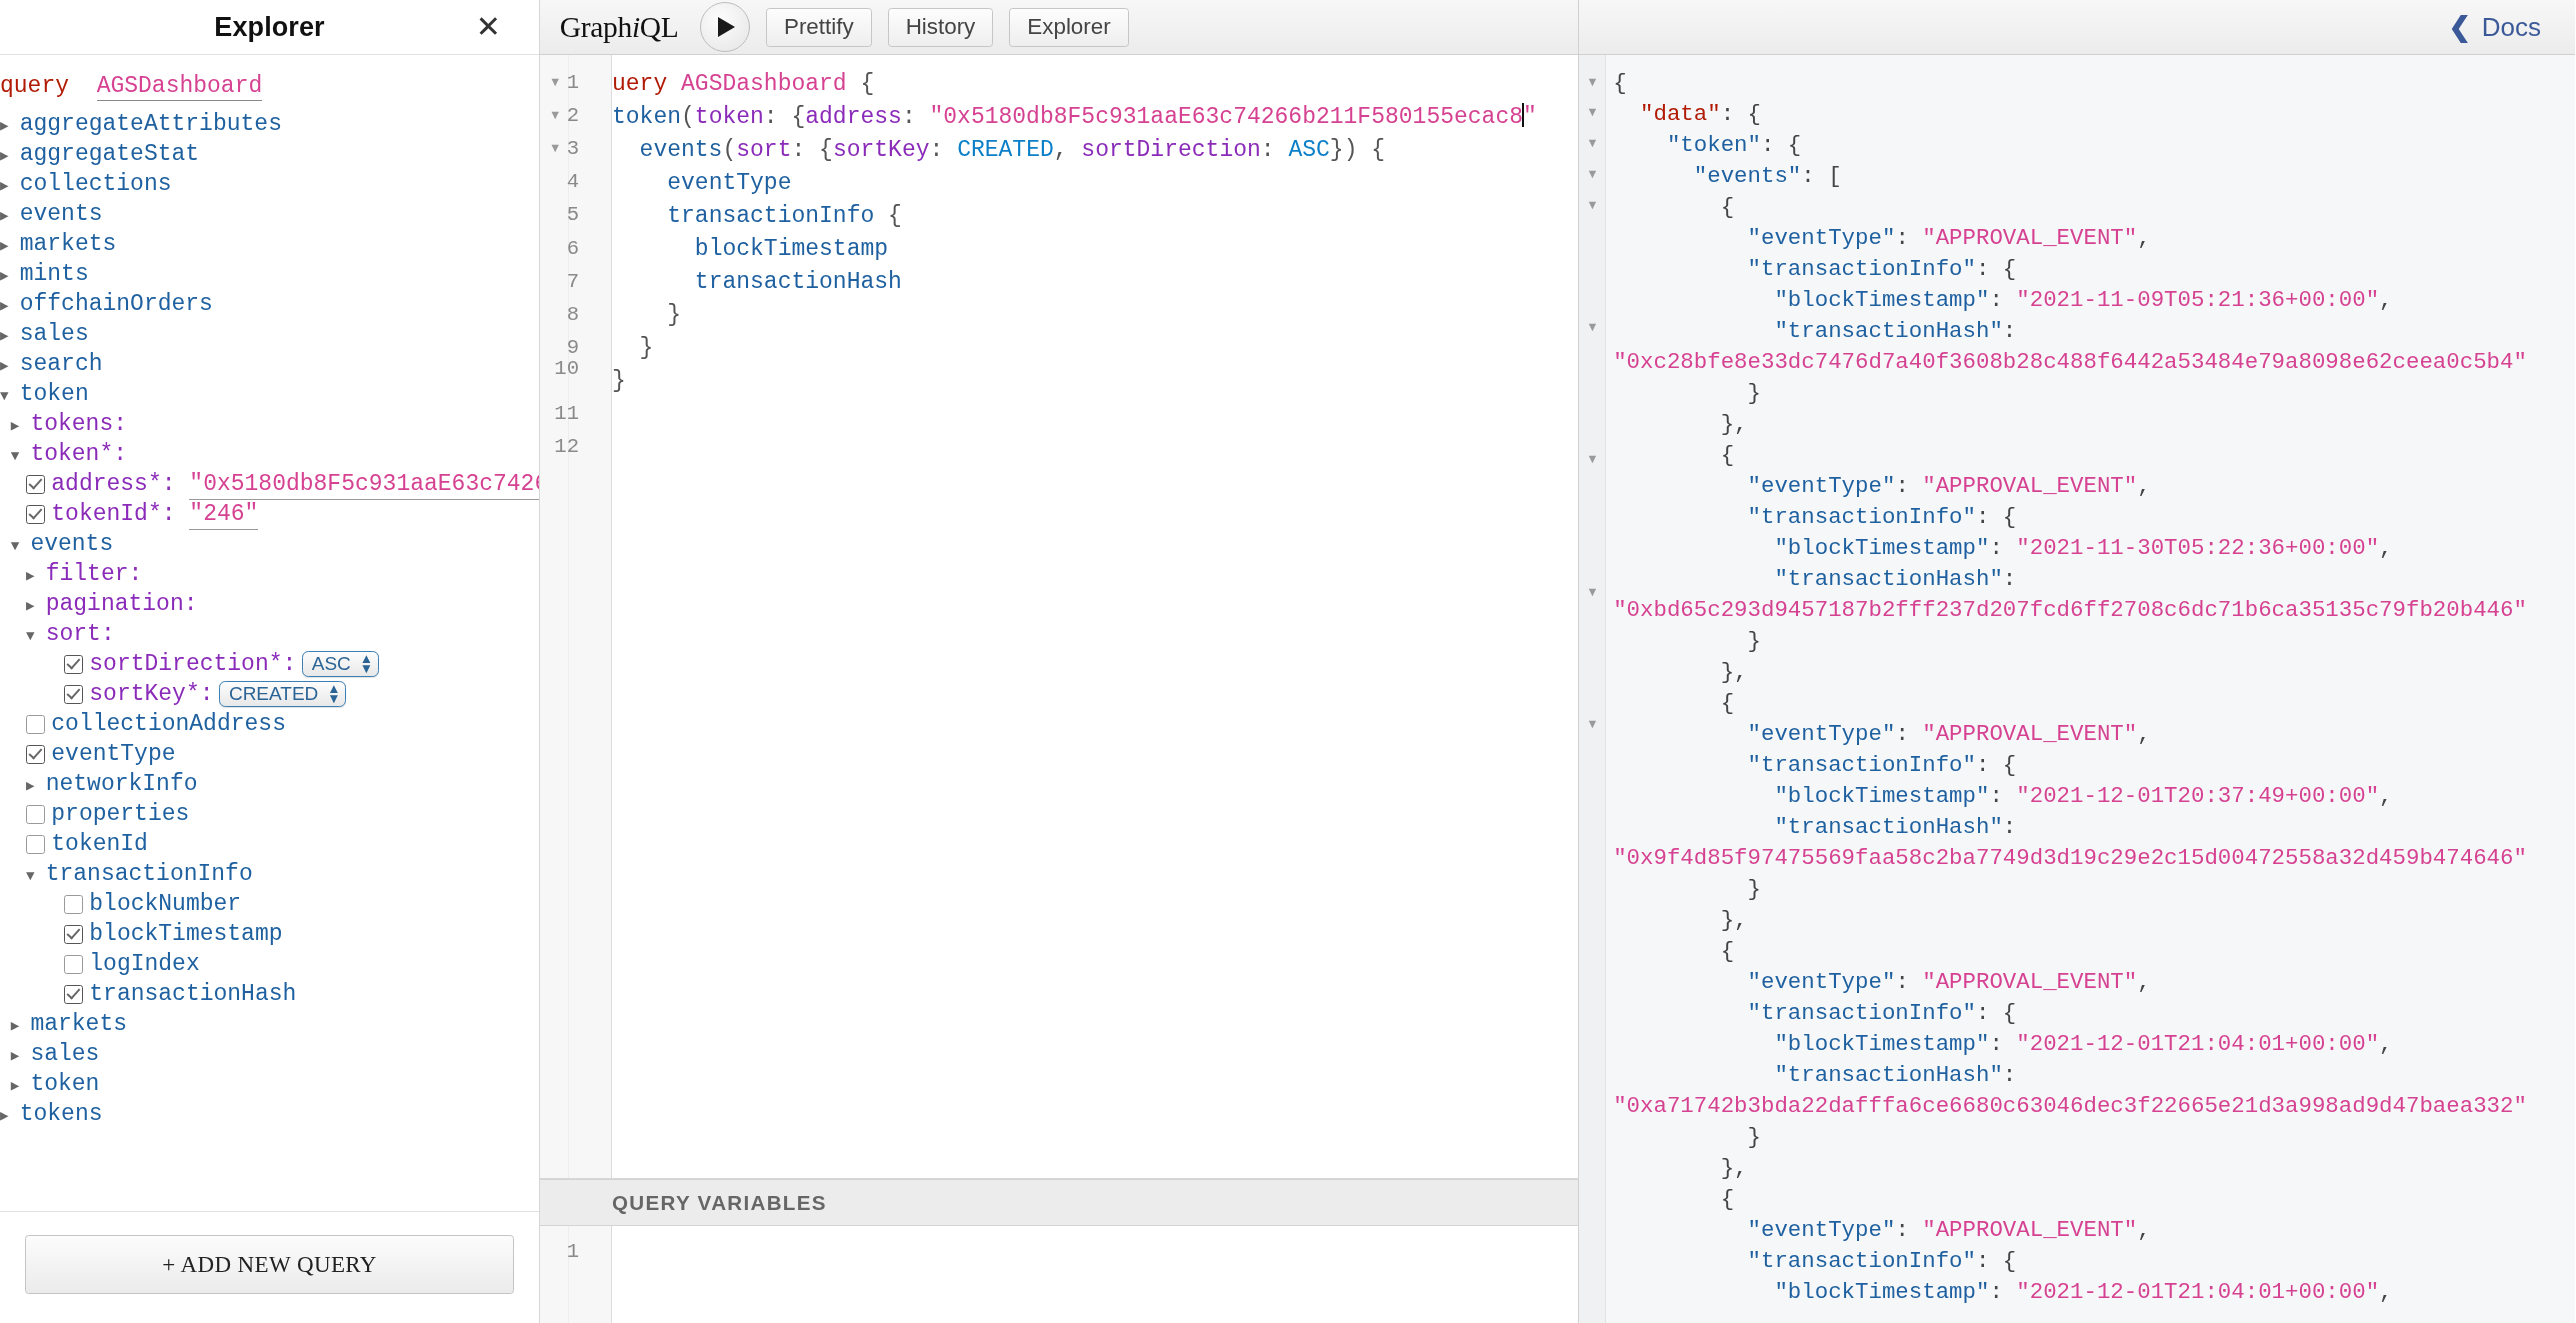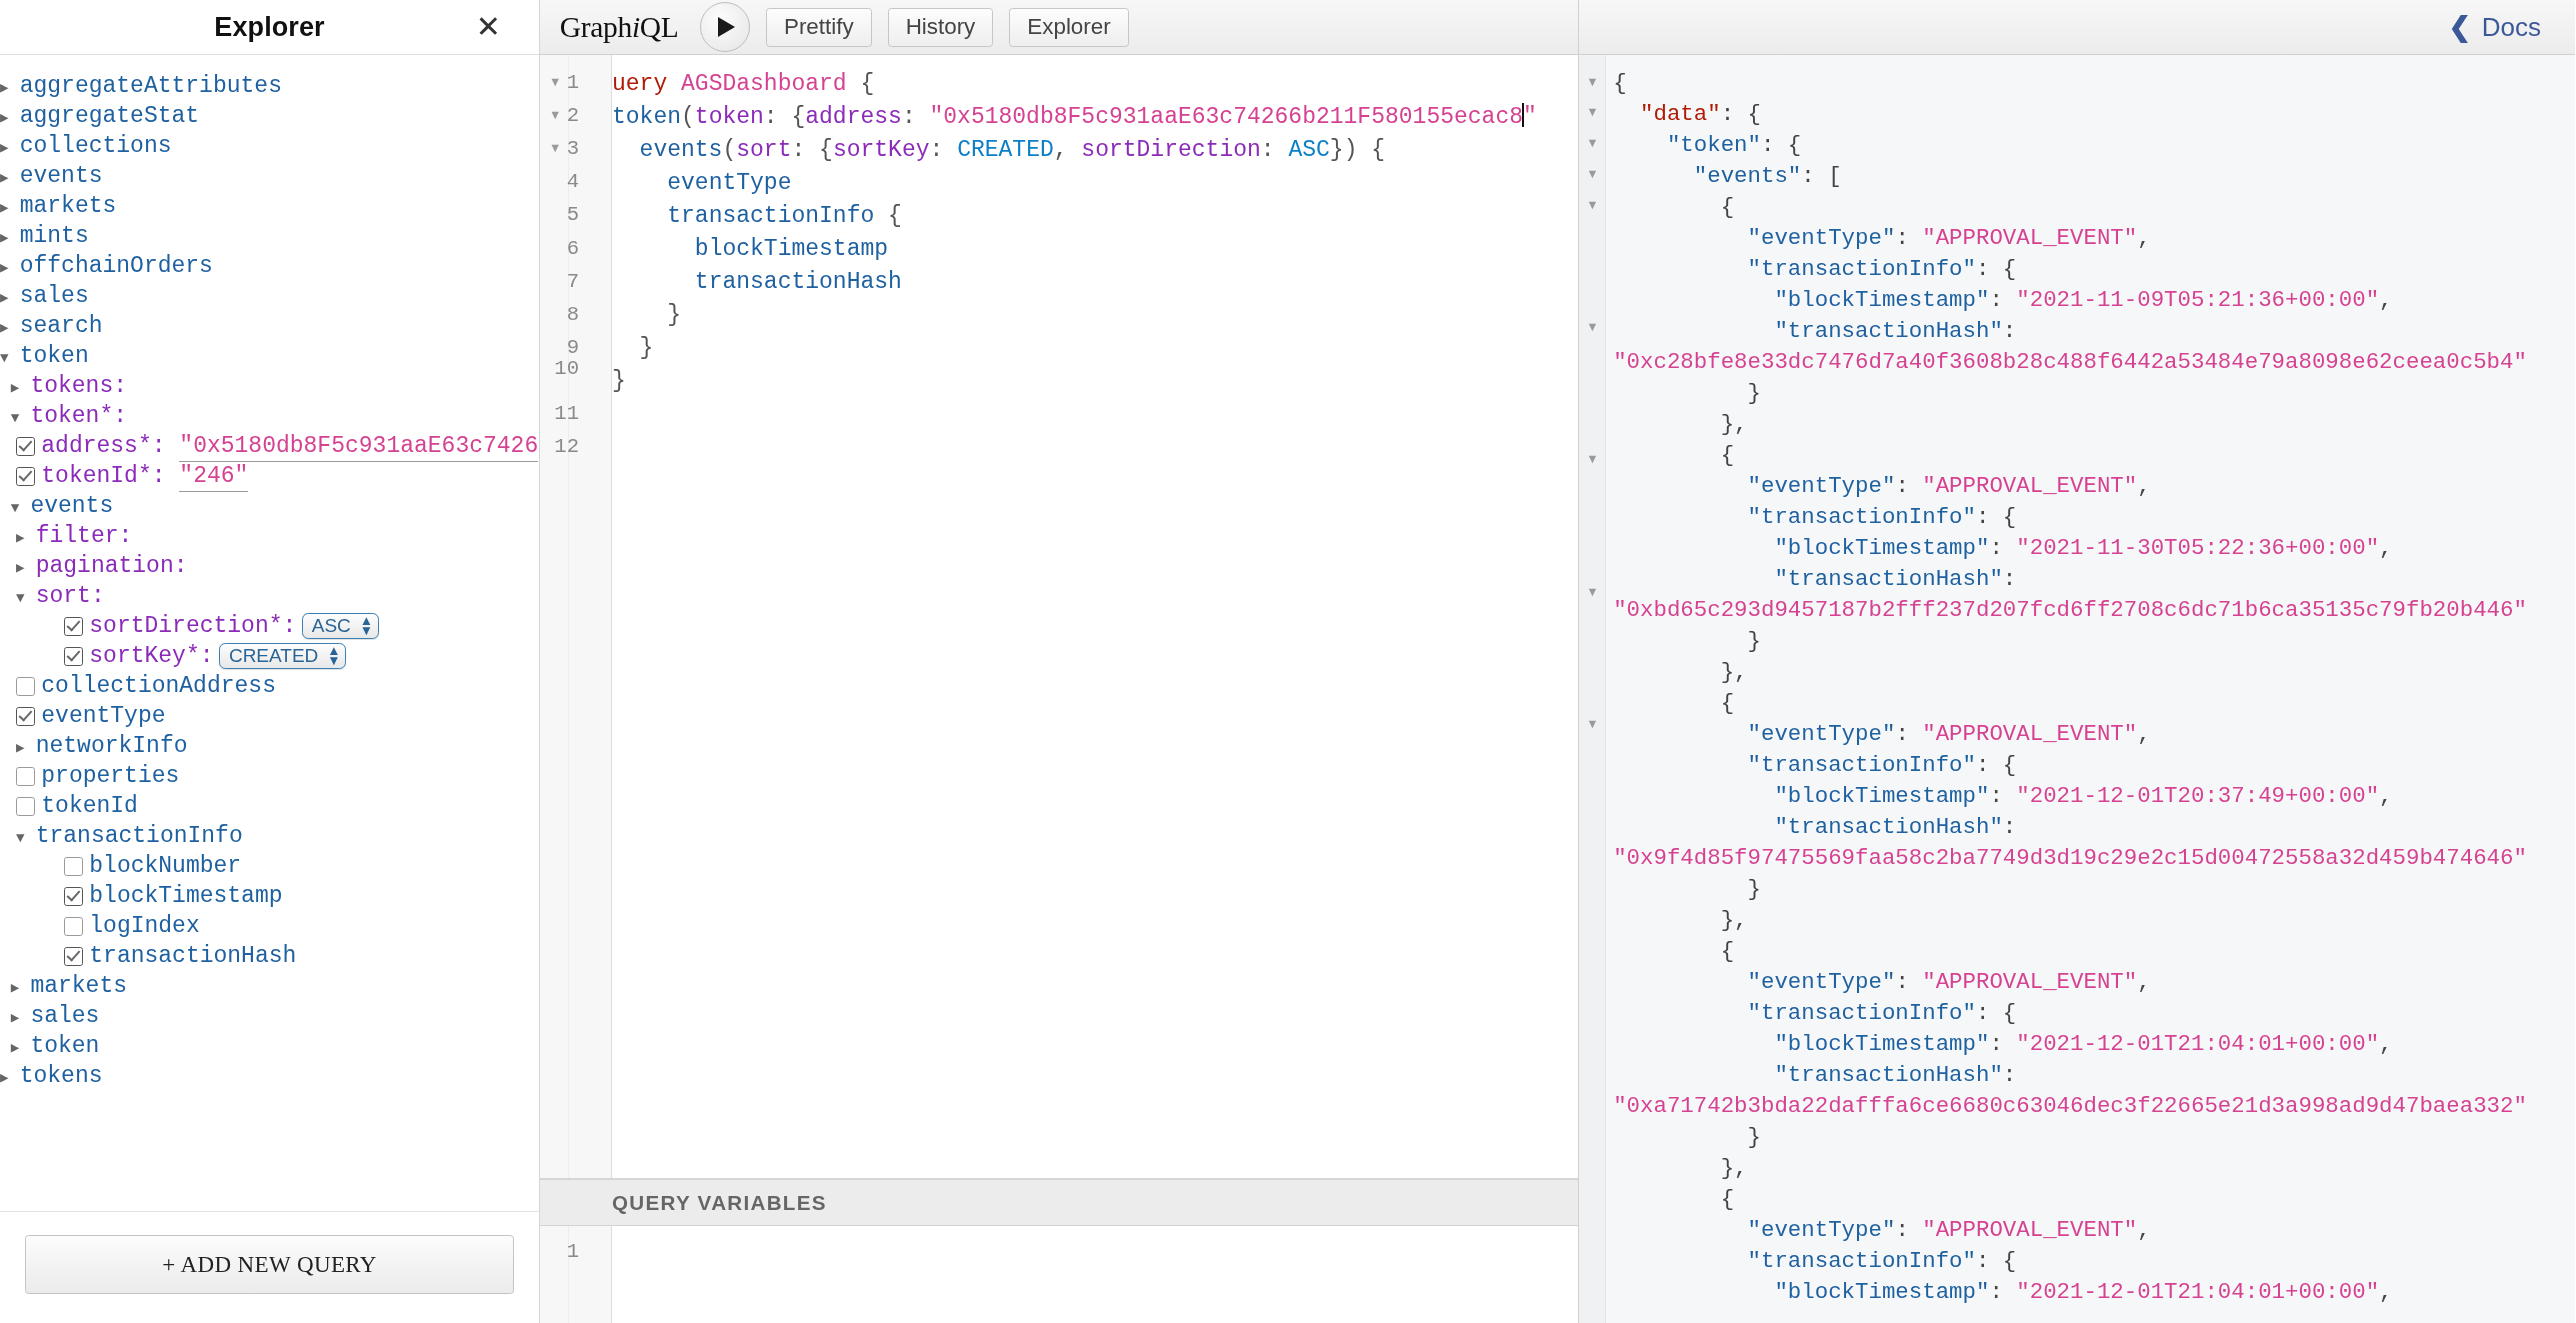--- a/index.html
+++ b/index.html
@@ -84,21 +84,21 @@
     font-family: "Liberation Sans", sans-serif;
     padding: 0.9px 4.5px 0.9px 9px; height: 26px;
     position: relative; margin-left: 5.4px;
     box-shadow: 0 0.9px 0.9px rgba(0,0,0,.12);
   }
   .sel .sel-caret {
     display:inline-block; margin-left: 9px; color:#2a6496;
     font-size: 13.4px; line-height: 9.8px; text-align:center;
   }
   .ind1 { padding-left: 10.7px; }
-  .ind2 { padding-left: 16px; }
+  .ind2 { padding-left: 26px; }
   .ind3 { padding-left: 64px; }
 
   .explorer-foot {
     flex: 0 0 auto;
     border-top: 0.9px solid #e2e2e2;
     padding: 23px 25px 30px 25px;
   }
   .add-query-btn {
     width: 100%; height: 59px;
     border: 0.9px solid #c4c4c4; border-radius: 3.6px;
@@ -257,20 +257,24 @@
 <div class="app">
 
   <aside class="explorer">
     <div class="explorer-head">
       <div class="explorer-title">Explorer</div>
       <div class="explorer-close">✕</div>
     </div>
 
     <div class="explorer-body">
 
+      <div class="qline">
+        <span class="kw">query</span>
+        <span>&nbsp;</span><span class="opname">AGSDashboard</span>
+      </div>
 
       <div>
         <div class="row">
           <span class="arrow">▶</span>
           <span class="fld">aggregateAttributes</span>
         </div>
         <div class="row">
           <span class="arrow">▶</span>
           <span class="fld">aggregateStat</span>
         </div>

